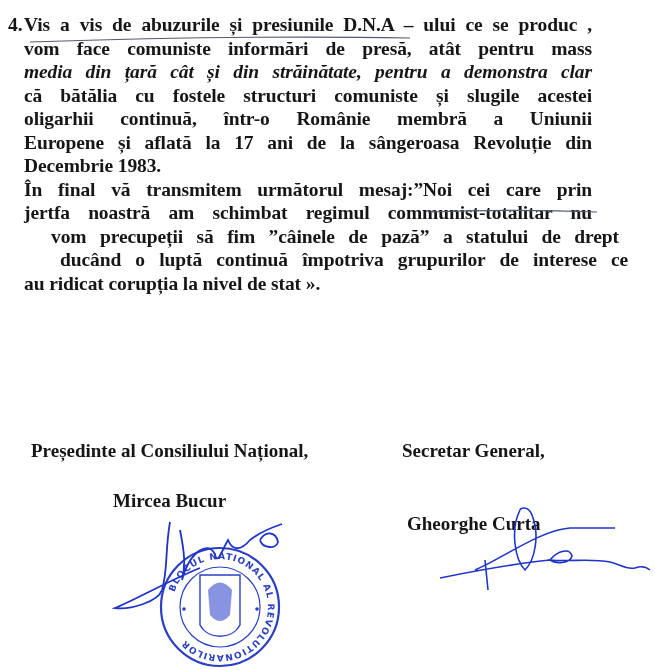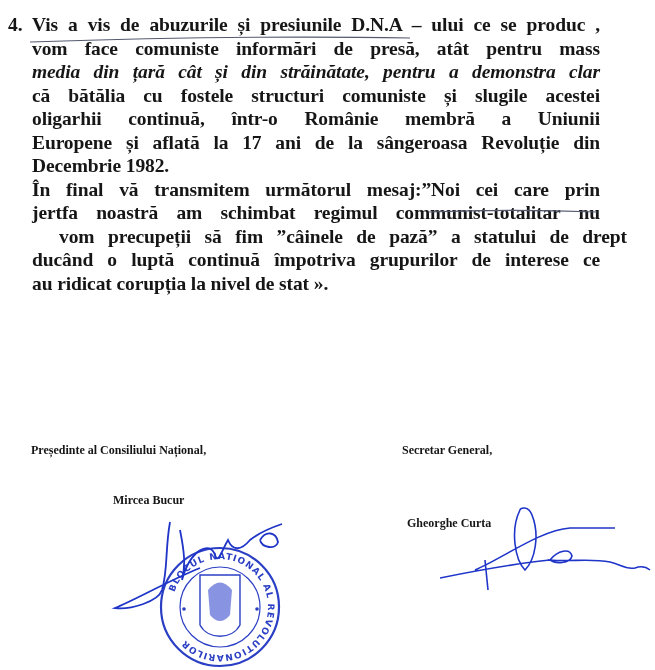--- a/index.html
+++ b/index.html
@@ -2,47 +2,47 @@
 <html><head>
 <meta charset="utf-8">
 <style>
   html, body { margin:0; padding:0; }
   body {
     width:655px; height:670px; background:#ffffff; position:relative; overflow:hidden;
     font-family: "Liberation Serif", "DejaVu Serif", serif;
     color:#161616;
   }
   .line {
-    position:absolute; left:32px; width:568px;
+    position:absolute; left:24px; width:568px;
     font-weight:bold; font-size:19.5px; line-height:23px;
     white-space:nowrap; text-align:justify; text-align-last:justify;
     letter-spacing:-0.1px;
   }
   .line.last { text-align-last:left; }
   .num { position:absolute; left:8px; top:13px; font-weight:bold; font-size:19.5px; line-height:23px; }
   .ink { position:absolute; }
-  .sig-label { position:absolute; font-weight:bold; font-size:12px; line-height:23px; white-space:nowrap; }
+  .sig-label { position:absolute; font-weight:bold; font-size:19px; line-height:23px; white-space:nowrap; }
 </style>
 </head>
 <body>
 
 <div>
   <span class="num">4.</span>
 
   <div class="line" style="top:13px;">Vis a vis de abuzurile și presiunile D.N.A – ului ce se produc ,</div>
   <div class="line" style="top:37px;">vom face comuniste informări de presă, atât pentru mass</div>
   <div class="line" style="top:60px;font-style:italic;">media din țară cât și din străinătate, pentru a demonstra clar</div>
   <div class="line" style="top:84px;">că bătălia cu fostele structuri comuniste și slugile acestei</div>
   <div class="line" style="top:107px;">oligarhii continuă, într-o Românie membră a Uniunii</div>
   <div class="line" style="top:131px;">Europene și aflată la 17 ani de la sângeroasa Revoluție din</div>
-  <div class="line last" style="top:154px;">Decembrie 1982.</div>
+  <div class="line last" style="top:154px;">Decembrie 1983.</div>
   <div class="line" style="top:178px;">În final vă transmitem următorul mesaj:”Noi cei care prin</div>
   <div class="line" style="top:201px;">jertfa noastră am schimbat regimul communist-totalitar nu</div>
   <div class="line" style="top:225px;margin-left:27px;">vom precupeții să fim  ”câinele de pază” a statului de drept</div>
-  <div class="line" style="top:248px;">ducând o luptă continuă împotriva grupurilor de interese ce</div>
+  <div class="line" style="top:248px;margin-left:36px;">ducând o luptă continuă împotriva grupurilor de interese ce</div>
   <div class="line last" style="top:272px;">au ridicat corupția la nivel de stat ».</div>
 
   <svg class="ink" style="left:0;top:0;" width="655" height="670">
     <path d="M30 42 C 150 38, 300 36, 410 38" stroke="#555a70" stroke-width="1.2" fill="none"></path>
     <path d="M428 212 C 480 210, 550 210, 597 212" stroke="#555a70" stroke-width="1.2" fill="none"></path>
   </svg>
 
   <div class="sig-label" style="left:31px;top:439px;">Președinte al Consiliului Național,</div>
   <div class="sig-label" style="left:402px;top:439px;">Secretar General,</div>
   <div class="sig-label" style="left:113px;top:489px;">Mircea Bucur</div>

